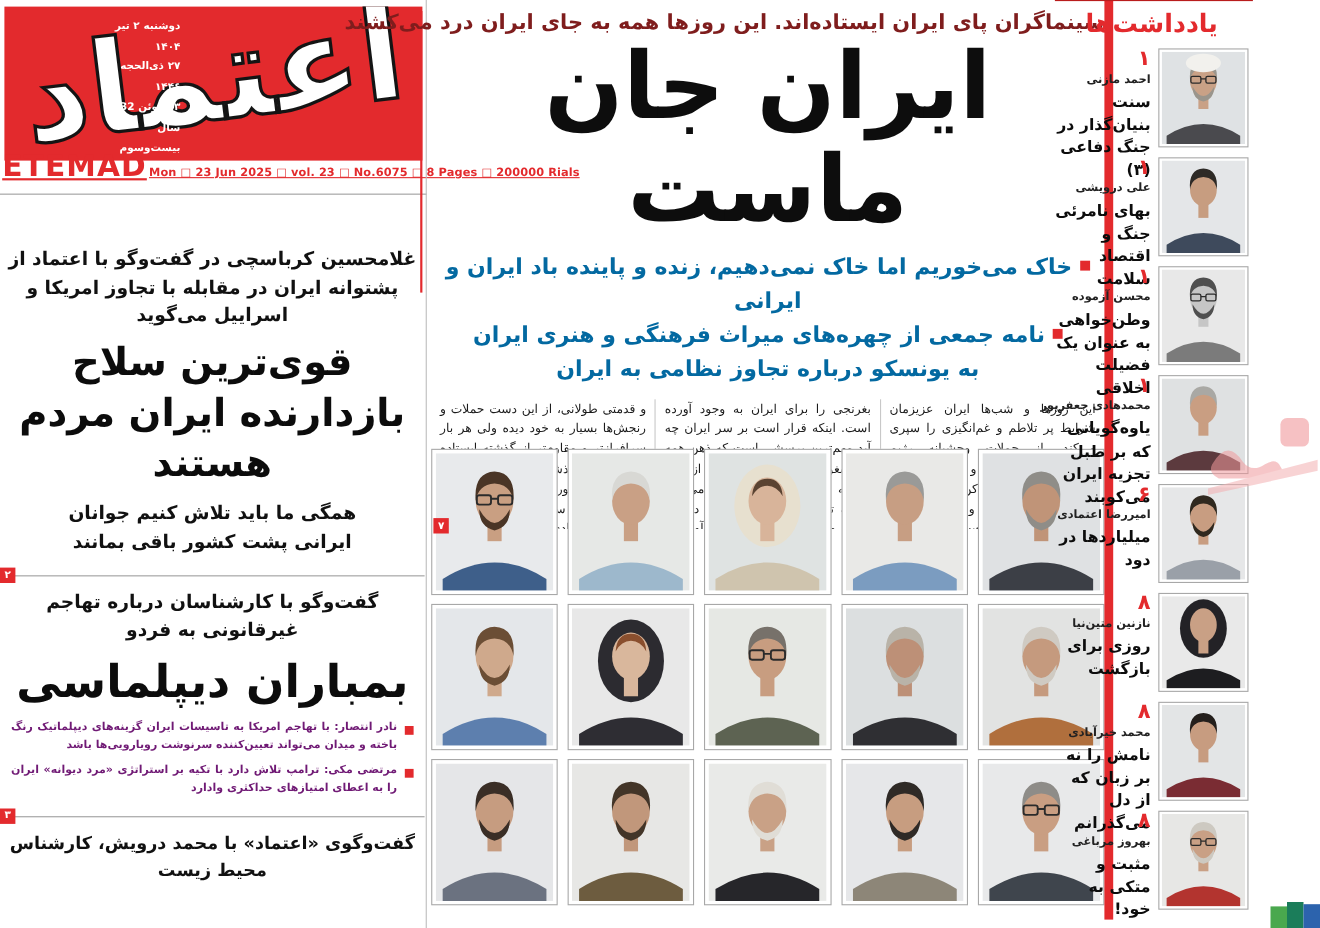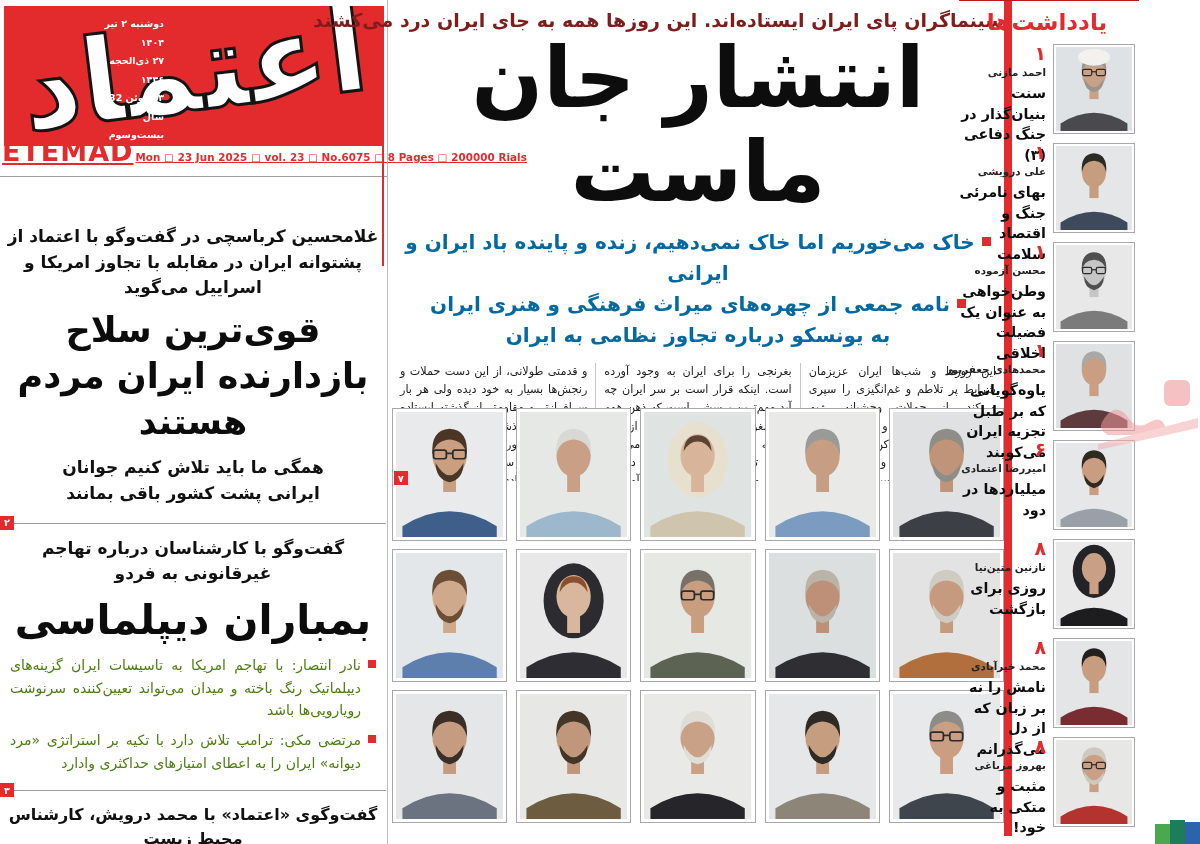--- a/index.html
+++ b/index.html
@@ -37,21 +37,21 @@
         grid-template-columns:repeat(5,1fr);gap:8px 9px;}
   .gcell{height:133px;background:#fff;border:1px solid #a8a8a8;padding:3px;box-sizing:border-box;}
   .ph{width:100%;height:100%;overflow:hidden;}
   .ph svg{display:block;}
   
   .left-col{position:absolute;left:0;top:181px;width:386px;direction:rtl;}
   .art{position:relative;padding:5px 4px 0;}
   .art-kicker{font-size:17px;font-weight:700;text-align:center;line-height:1.5;color:#111;margin:0 auto;}
   .art-headline{font-weight:700;text-align:center;line-height:1.32;color:#0c0c0c;margin:6px auto 0;}
   .art-sub{font-size:17px;font-weight:700;text-align:center;line-height:1.55;margin:9px auto 0;color:#111;}
-  .art-bullet{font-size:14px;font-weight:400;text-align:justify;line-height:1.62;margin:7px 6px 0;color:#4d7c0f;
+  .art-bullet{font-size:10px;font-weight:700;text-align:justify;line-height:1.62;margin:7px 6px 0;color:#701a75;
         position:relative;padding-right:15px;}
   .art-bullet::before{content:"";position:absolute;right:0;top:6px;width:8px;height:8px;background:#e32a2d;}
   .art-sep{position:relative;height:15px;margin-top:9px;}
   .art-sep .line{position:absolute;left:0;right:0;top:7px;height:1px;background:#9f9f9f;}
   .art-sep .page-box{position:absolute;left:0;top:0;}
   .art.a1{min-height:201px;margin-top:38px;}  .art.a1 .art-kicker{max-width:372px;} .art.a1 .art-headline{font-size:35px;}
   .art.a1 .art-sub{max-width:292px;}
   .art.a2{min-height:163px;}  .art.a2 .art-headline{font-size:41px;}
   .art.a3{min-height:113px;}  .art.a3 .art-kicker{font-size:16px;}
   
@@ -89,21 +89,21 @@
   <div class="masthead-info">
     <span class="etemad-latin">ETEMAD</span>
     <span class="info-line">Mon □ 23 Jun 2025 □ vol. 23 □ No.6075 □ 8 Pages □ 200000 Rials</span>
   </div>
   <div class="h-rule-top-left"></div>
   <div class="v-rule"></div>
   <div class="red-v-lead"></div>
 
   <div class="lead">
     <div class="lead-kicker">سینماگران پای ایران ایستاده‌اند. این روزها همه به جای ایران درد می‌کشند</div>
-    <div class="lead-headline">انتشار جان ماست</div>
+    <div class="lead-headline">ایران جان ماست</div>
     <div class="lead-bullets" id="lead-bullets">
         <div class="lead-bullet"><span class="sq"></span>خاک می‌خوریم اما خاک نمی‌دهیم، زنده و پاینده باد ایران و ایرانی</div>
         <div class="lead-bullet b2"><span class="sq"></span>نامه جمعی از چهره‌های میراث فرهنگی و هنری ایران به یونسکو درباره تجاوز نظامی به ایران</div>
       </div>
     <div class="lead-body" id="lead-body">
       <div class="page-box lead-pagebox">۷</div>
     <div class="bcol">این روزها و شب‌ها ایران عزیزمان شرایط پر تلاطم و غم‌انگیزی را سپری می‌کند. از حملات وحشیانه رژیم کودک‌کش و کودک‌آزار و انتشار یاوه‌های پی‌درپی و اعصاب خردکن سردمدارانش تا نگرانی زنان و مردان و کودکان مظلوم و بی‌گناه تهرانی از وضعیت به وجود آمده تا استرس و آلودگی صوتی ناشی از انفجار موشک‌های اسراییل و... شرایط</div>
         <div class="bcol">بغرنجی را برای ایران به وجود آورده است. اینکه قرار است بر سر ایران چه آید مهم‌ترین پرسشی است که ذهن همه را مشغول کرده است. البته آنچه از هفته گذشته بر این کشور پهناور می‌بینیم اگرچه تلخی بی‌شماری است و دل هر ایرانی و غیر ایرانی را به درد می‌آورد اما مدام نکته مهمی را به ذهن یادآوری می‌کند؛ اینکه ایران با پیشینه عمیق چندهزارساله</div>
         <div class="bcol">و قدمتی طولانی، از این دست حملات و رنجش‌ها بسیار به خود دیده ولی هر بار سرافرازتر و مقاوم‌تر از گذشته ایستاده و پرنورتر از گذشته درخشیده. از هفته گذشته که کشور موقعیت پرخطری را تجربه می‌کند سینماگران و چهره‌های شناخته‌شده زیادی ایران را در آغوش می‌فشرند و مدام می‌نویسند تا پای جان برای ایران هستیم.</div>
       </div>

